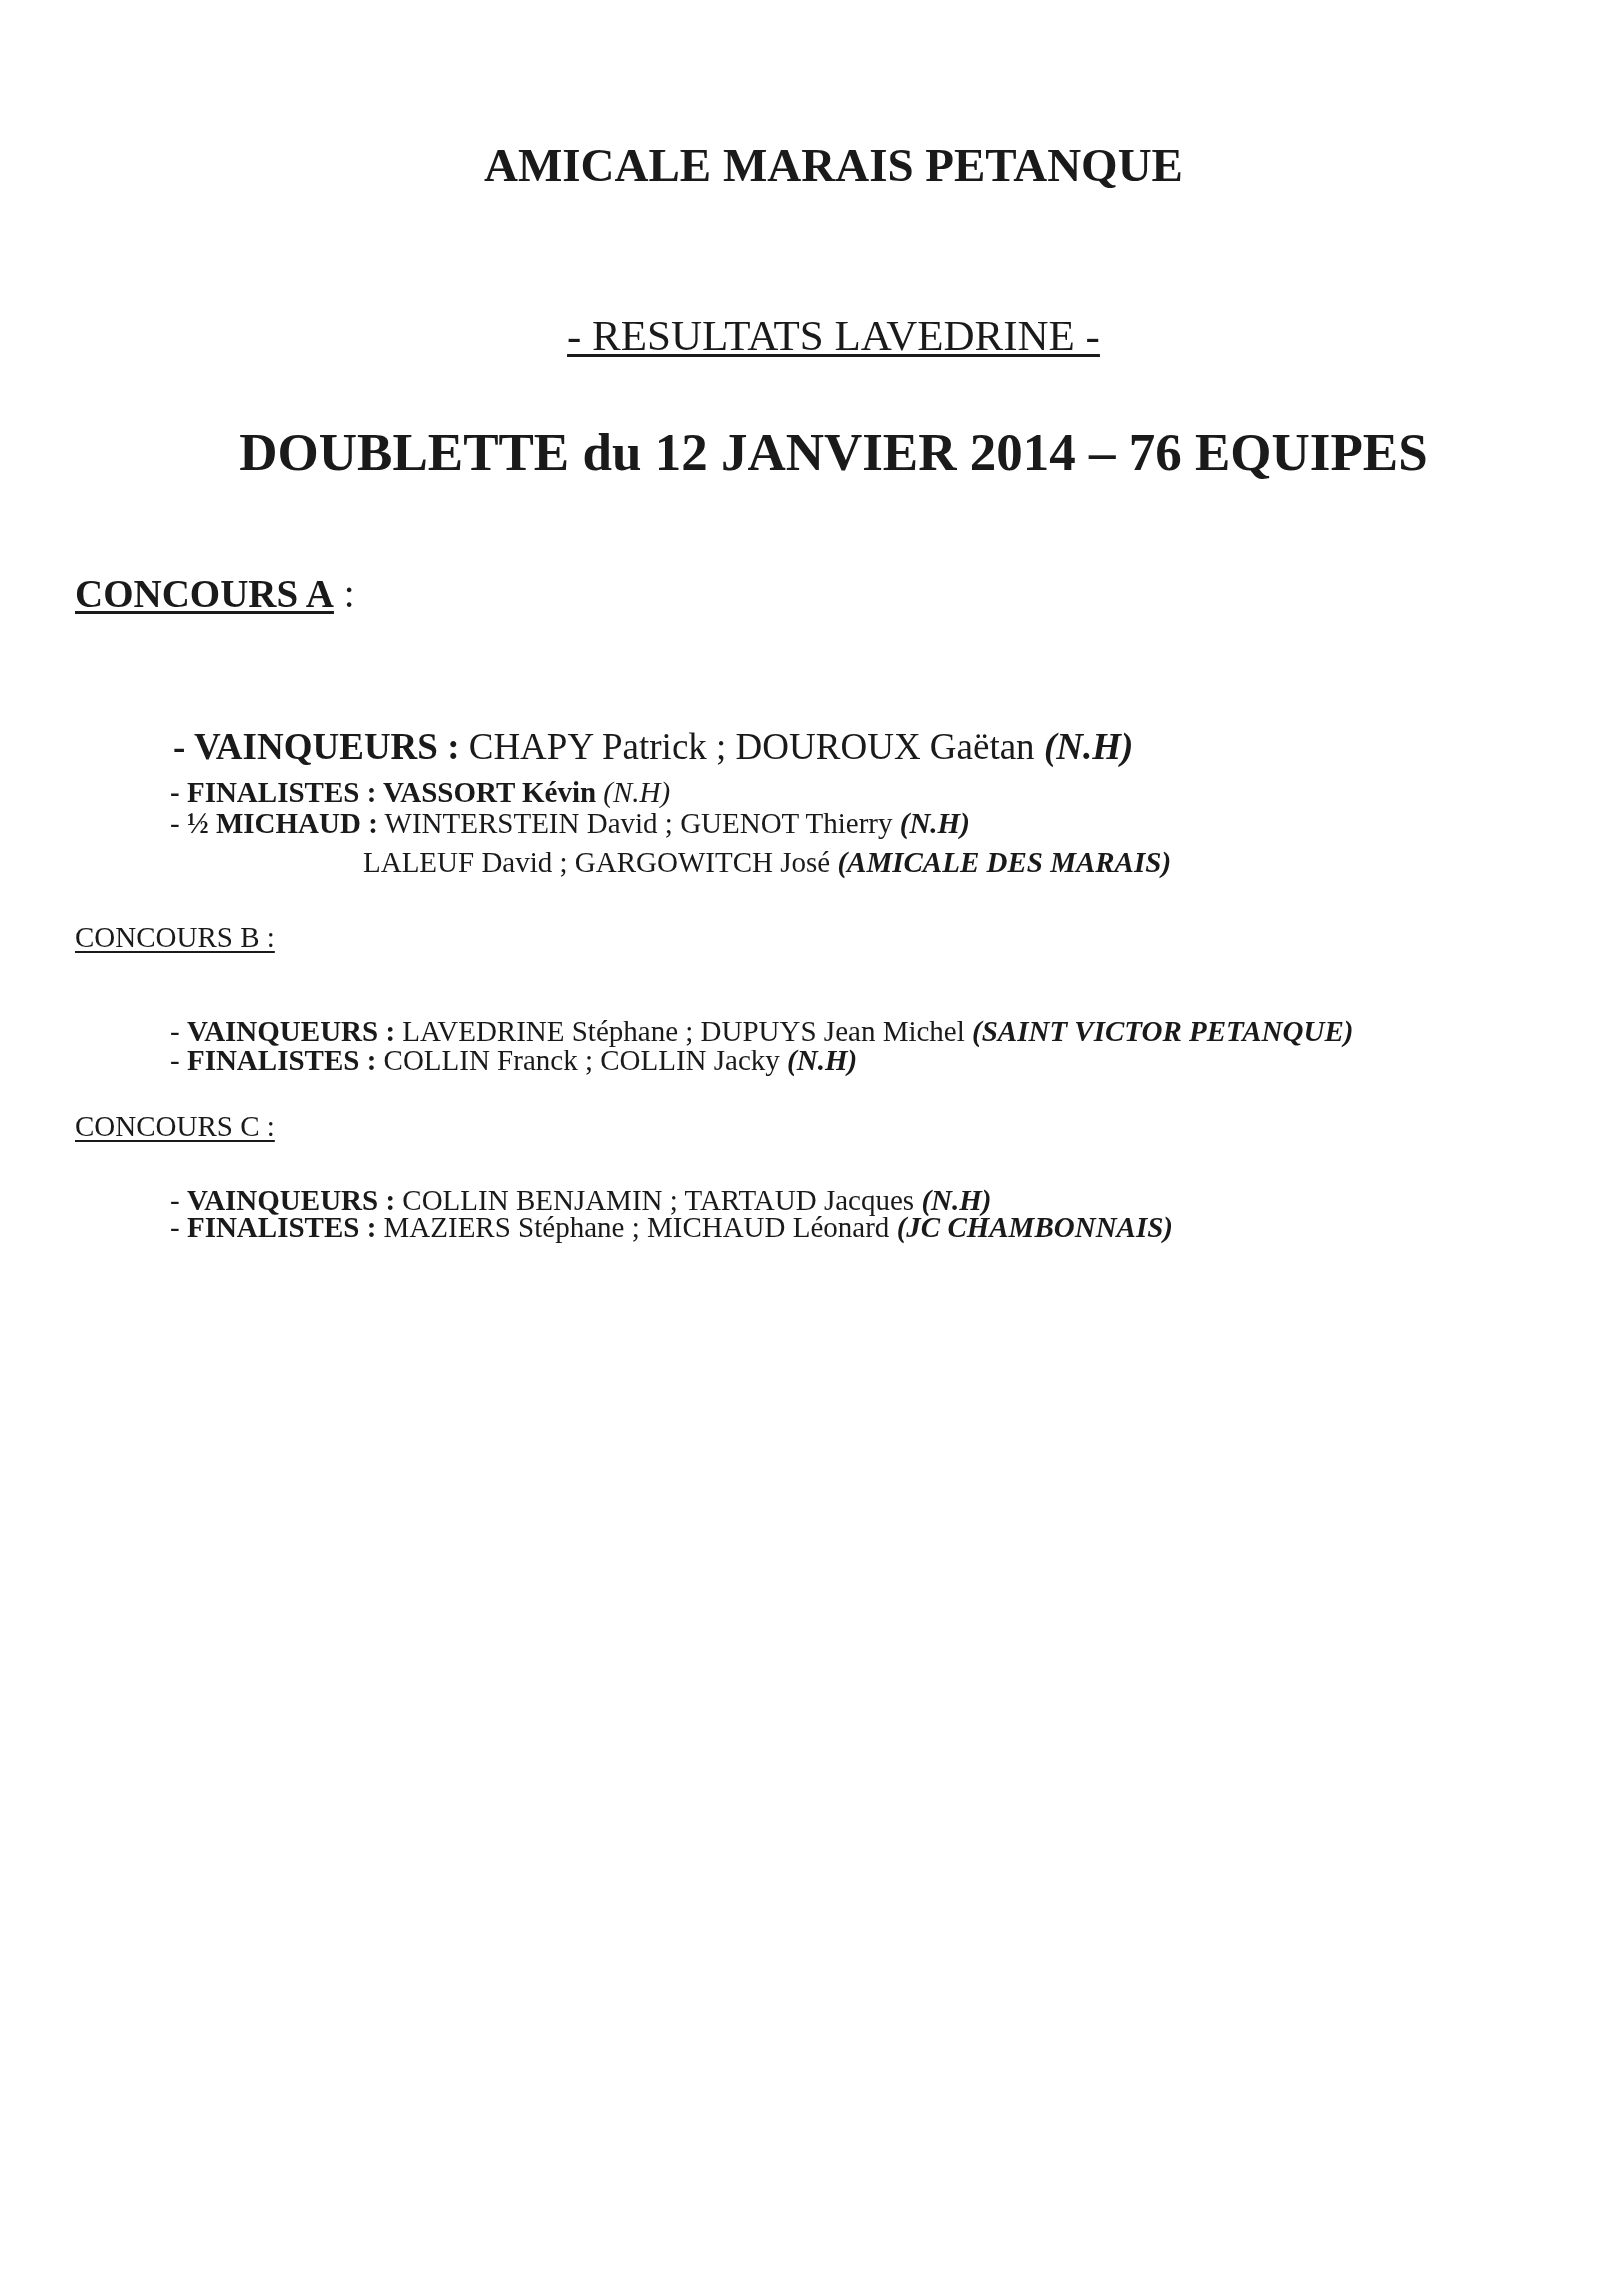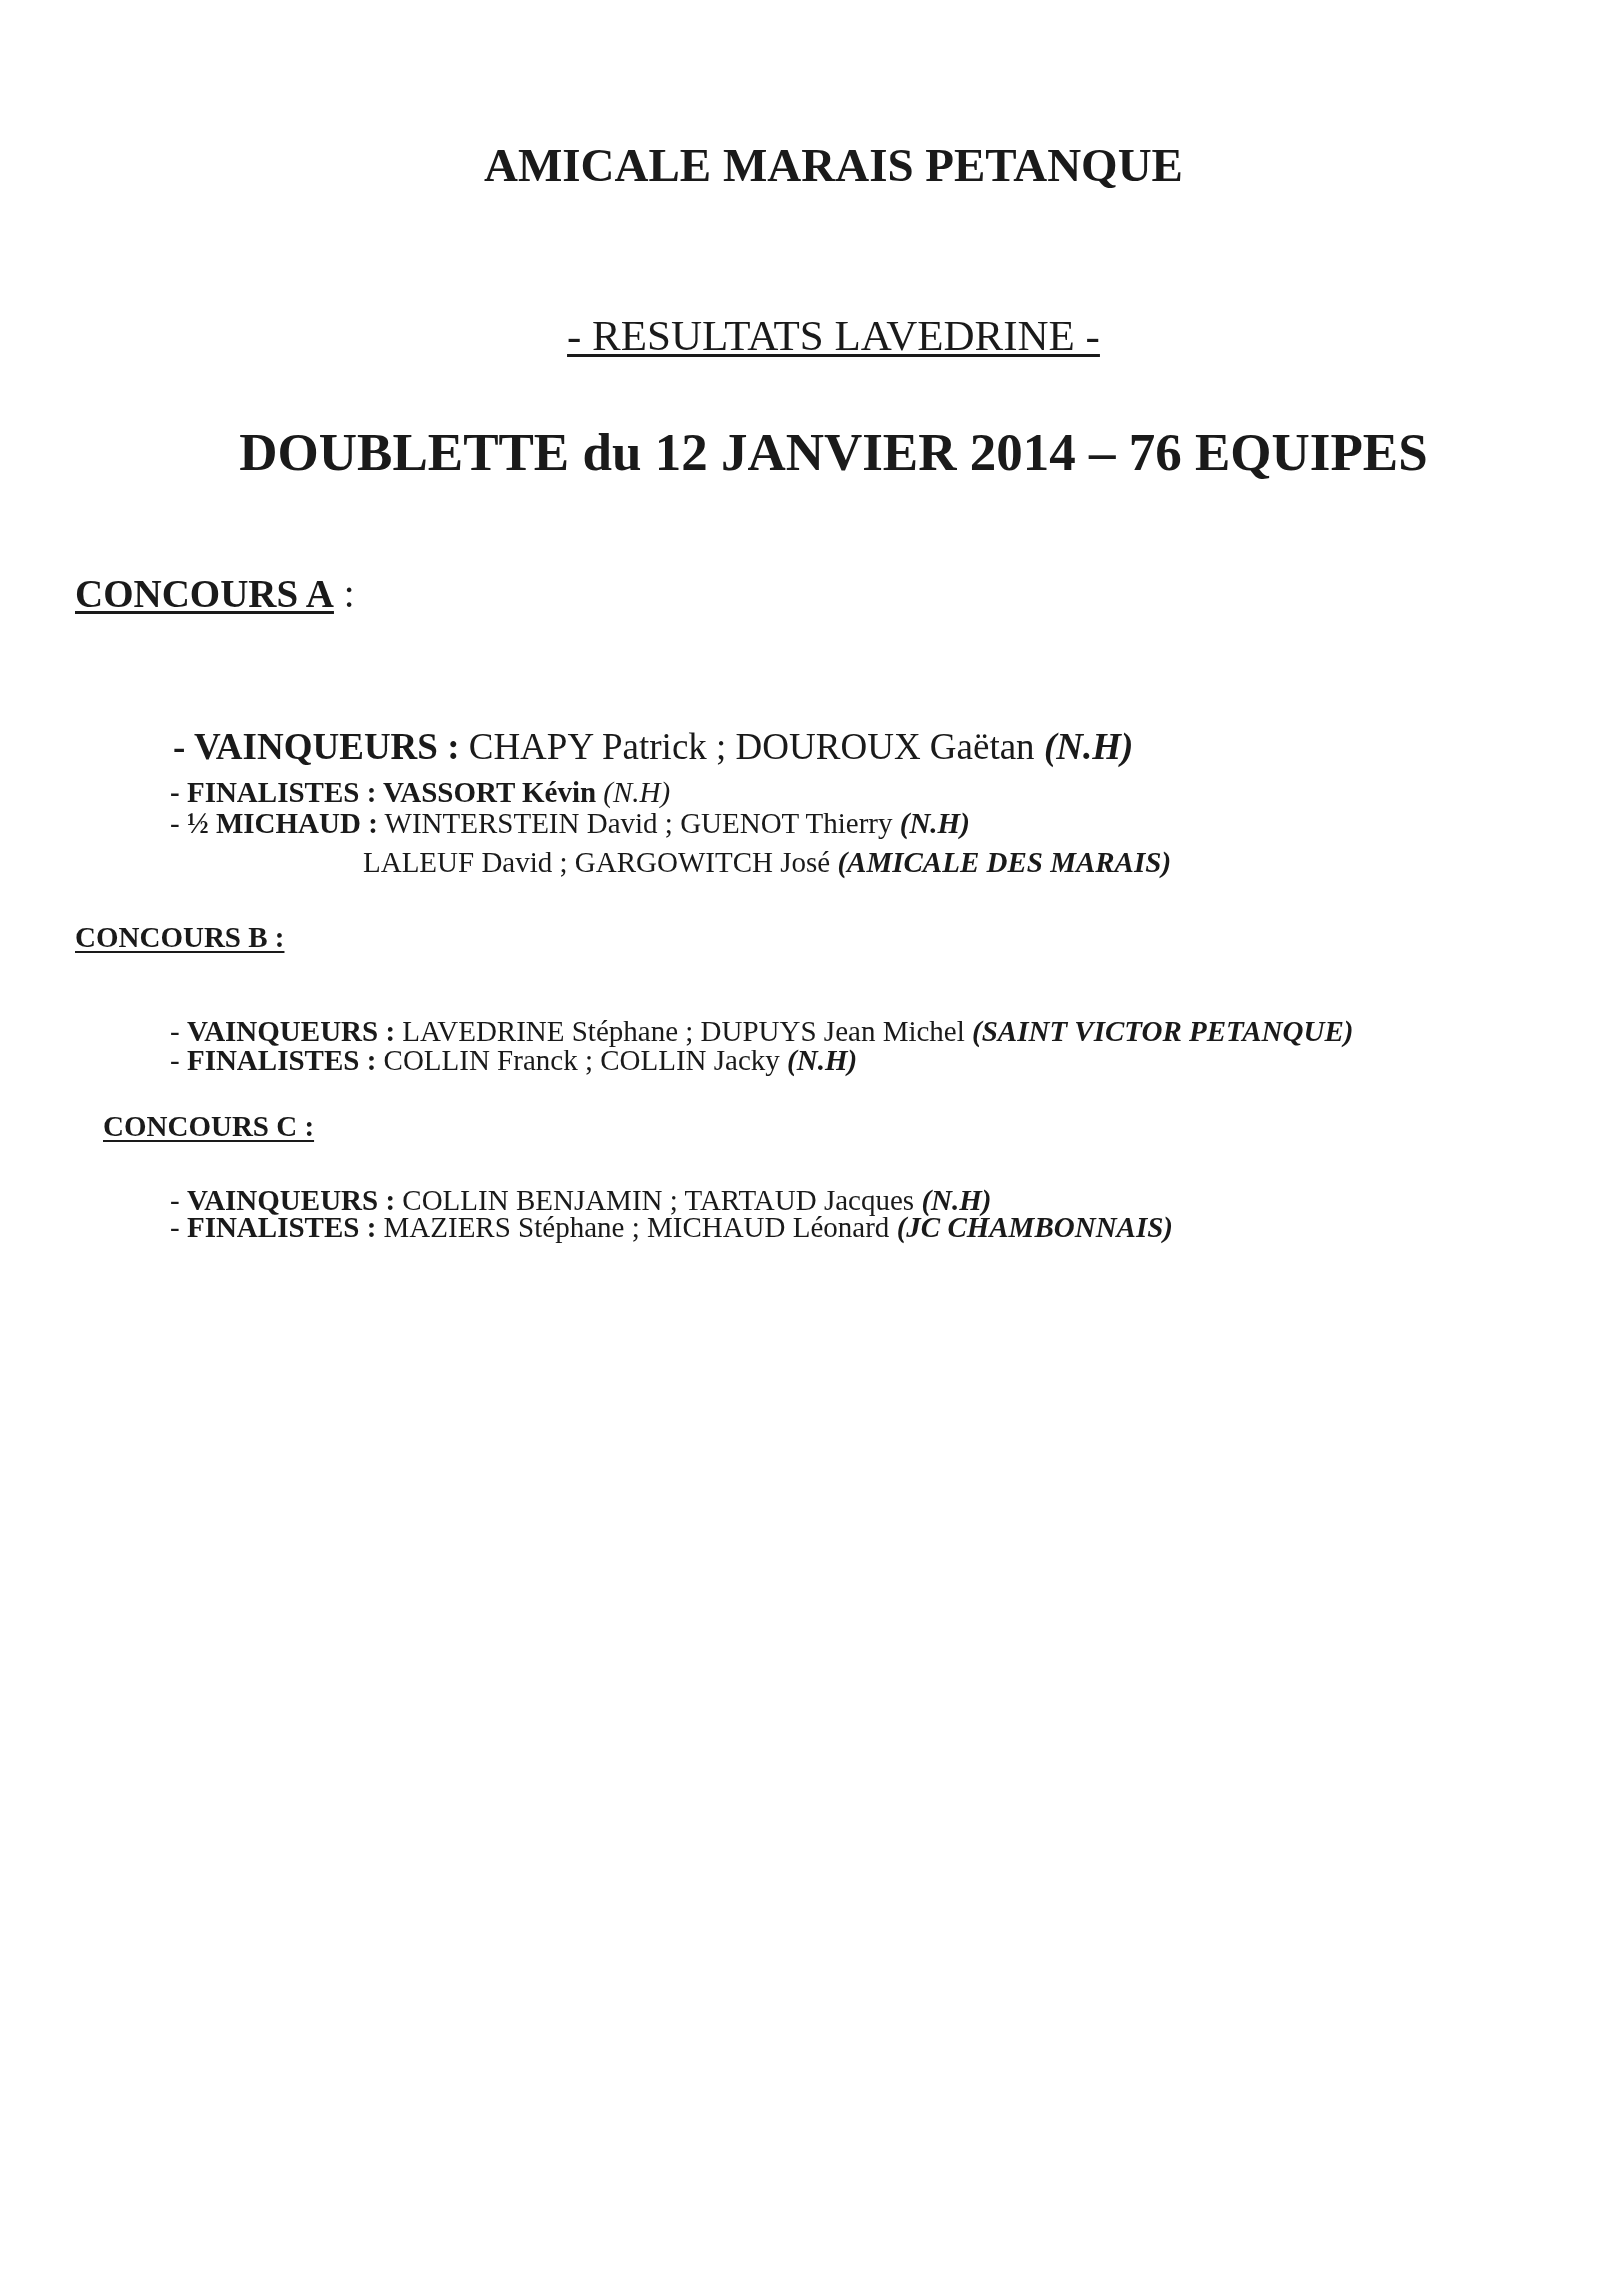--- a/index.html
+++ b/index.html
@@ -8,21 +8,21 @@
   .line { position:absolute; white-space:nowrap; line-height:1; }
   .center { left:75px; width:1517px; text-align:center; }
   .b { font-weight:bold; }
   .i { font-style:italic;margin-top:29px; }
   .u { text-decoration:underline; text-decoration-thickness:2.9px; text-underline-offset:3.9px; }
   .title { font-size:47px; font-weight:bold; top:142px; }
   .subtitle { font-size:43px; top:314px; }
   .event { font-size:53px; font-weight:bold; top:426px; }
   .secA { font-size:39px; left:75px; top:574px; }
   .secA .lab { font-weight:bold; text-decoration:underline; text-decoration-thickness:2.9px; text-underline-offset:3.9px; }
-  .sec { font-size:29px; left:75px; font-weight:bold; text-decoration:underline; text-decoration-thickness:2px; text-underline-offset:3.9px; }
+  .sec { font-size:29px; left:75px; font-weight:normal; text-decoration:underline; text-decoration-thickness:2px; text-underline-offset:3.9px; }
   .body { font-size:29px; left:170px; }
   .big { font-size:37px; left:173px; }
 </style>
 </head>
 <body>
 
 <div class="line center title">AMICALE MARAIS PETANQUE</div>
 <div class="line center subtitle"><span class="u">- RESULTATS LAVEDRINE -</span></div>
 <div class="line center event">DOUBLETTE du 12 JANVIER 2014 – 76 EQUIPES</div>
 
@@ -35,18 +35,18 @@
 <div class="line body" style="top:809px;"><span>-  </span><span class="b">½ MICHAUD :</span><span> WINTERSTEIN David ; GUENOT Thierry  </span><span class="b i">(N.H)</span></div>
 
 <div class="line body" style="top:848px; left:363px;"><span>LALEUF David ; GARGOWITCH José  </span><span class="b i">(AMICALE DES MARAIS)</span></div>
 
 <div class="line sec" style="top:923px;">CONCOURS B :</div>
 
 <div class="line body" style="top:1017px;"><span>- </span><span class="b">VAINQUEURS :</span><span> LAVEDRINE Stéphane ; DUPUYS Jean Michel </span><span class="b i">(SAINT VICTOR PETANQUE)</span></div>
 
 <div class="line body" style="top:1046px;"><span>- </span><span class="b">FINALISTES :</span><span> COLLIN Franck ; COLLIN Jacky </span><span class="b i">(N.H)</span></div>
 
-<div class="line sec" style="top:1112px;margin-left:28px;">CONCOURS C :</div>
+<div class="line sec" style="top:1112px;">CONCOURS C :</div>
 
 <div class="line body" style="top:1186px;"><span>- </span><span class="b">VAINQUEURS :</span><span> COLLIN BENJAMIN ; TARTAUD Jacques </span><span class="b i">(N.H)</span></div>
 
 <div class="line body" style="top:1213px;"><span>- </span><span class="b">FINALISTES :</span><span> MAZIERS Stéphane ; MICHAUD Léonard </span><span class="b i">(JC CHAMBONNAIS)</span></div>
 
 
 </body></html>

